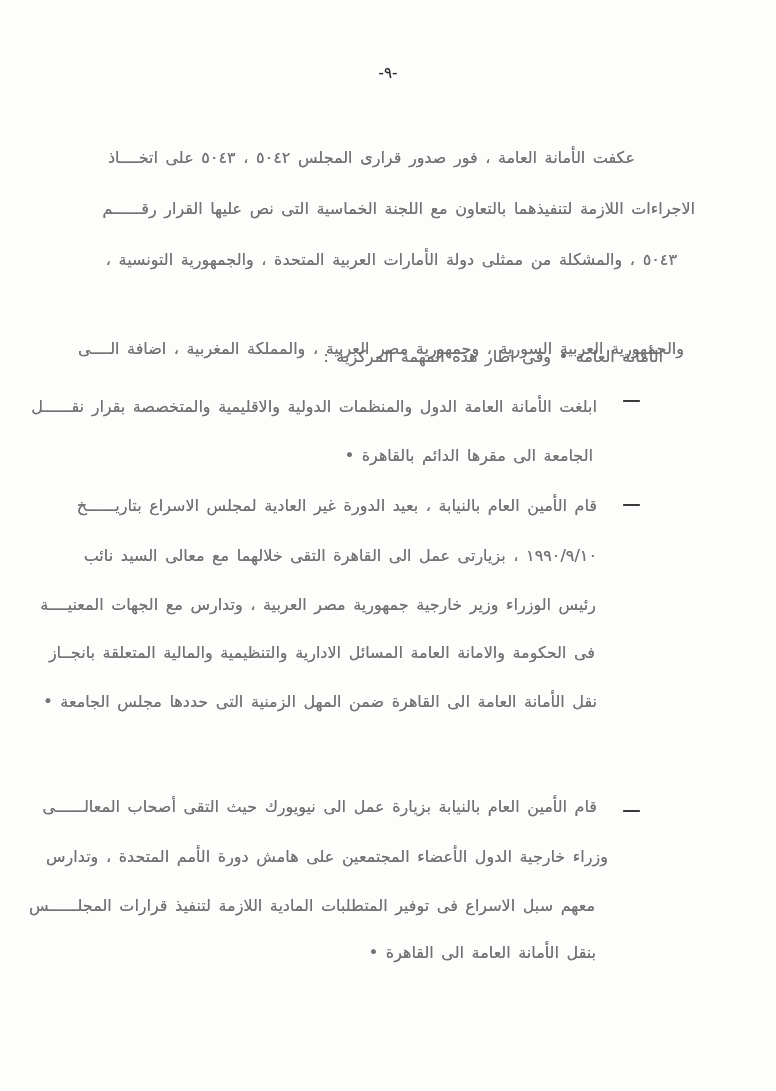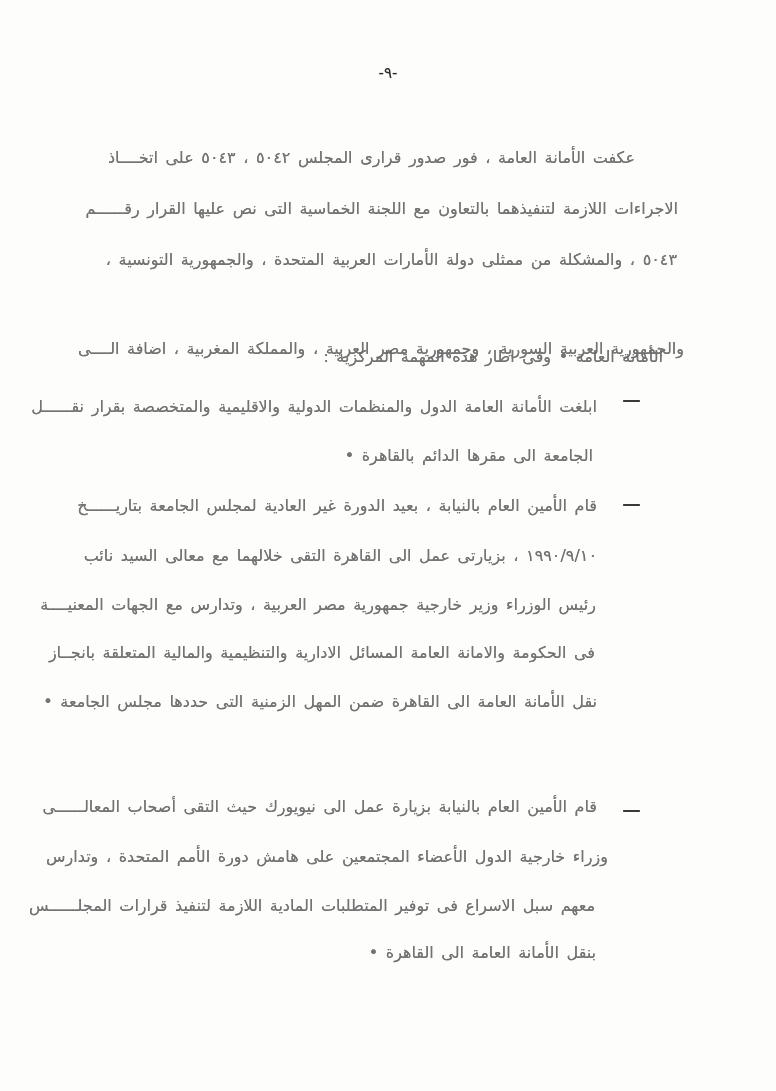--- a/index.html
+++ b/index.html
@@ -35,21 +35,21 @@
   }
   .dash{
     position:absolute;
     width:17px;height:2.2px;
     background:#3a3a3a;
     border-radius:1px;
     box-shadow:0 0 0.6px rgba(40,40,40,0.6);
   }
   
   .p-l0{top:146px;right:141px;}
-  .p-l1{top:197px;right:98px;}
+  .p-l1{top:197px;right:81px;}
   .p-l2{top:248px;right:99px;text-align:right;}
   .p-l3{top:297px;right:92px;margin-top:40px;}
   .p-l4{top:345px;right:113px;}
   
   .d0{top:400px;right:136px;}
   .b0-l0{top:395px;right:179px;}
   .b0-l1{top:444px;right:183px;}
   
   .d1{top:504px;right:136px;}
   .b1-l0{top:494px;right:179px;}
@@ -75,21 +75,21 @@
   <div class="line p-l1">الاجراءات اللازمة لتنفيذهما بالتعاون مع اللجنة الخماسية التى نص عليها القرار رقــــــم</div>
   <div class="line p-l2">٥٠٤٣ ، والمشكلة من ممثلى دولة الأمارات العربية المتحدة ، والجمهورية التونسية ،</div>
   <div class="line p-l3">والجمهورية العربية السورية ، وجمهورية مصر العربية ، والمملكة المغربية ، اضافة الــــى</div>
   <div class="line p-l4">الأمانة العامة • وفى اطار هذه المهمة المركزية :</div>
 
   <div class="dash d0"></div>
   <div class="line b0-l1">الجامعة الى مقرها الدائم بالقاهرة •</div>
   <div class="line b0-l0">ابلغت الأمانة العامة الدول والمنظمات الدولية والاقليمية والمتخصصة بقرار نقــــــل</div>
 
   <div class="dash d1"></div>
-  <div class="line b1-l0">قام الأمين العام بالنيابة ، بعيد الدورة غير العادية لمجلس الجامعة بتاريــــــخ</div>
+  <div class="line b1-l0">قام الأمين العام بالنيابة ، بعيد الدورة غير العادية لمجلس الاسراع بتاريــــــخ</div>
   <div class="line b1-l1">١٩٩٠/٩/١٠ ، بزيارتى عمل الى القاهرة التقى خلالهما مع معالى السيد نائب</div>
   <div class="line b1-l2">رئيس الوزراء وزير خارجية جمهورية مصر العربية ، وتدارس مع الجهات المعنيــــة</div>
   <div class="line b1-l3">فى الحكومة والامانة العامة المسائل الادارية والتنظيمية والمالية المتعلقة بانجــاز</div>
   <div class="line b1-l4">نقل الأمانة العامة الى القاهرة ضمن المهل الزمنية التى حددها مجلس الجامعة •</div>
 
   <div class="dash d2"></div>
   <div class="line b2-l0">قام الأمين العام بالنيابة بزيارة عمل الى نيويورك حيث التقى أصحاب المعالــــــى</div>
   <div class="line b2-l1">وزراء خارجية الدول الأعضاء المجتمعين على هامش دورة الأمم المتحدة ، وتدارس</div>
   <div class="line b2-l2">معهم سبل الاسراع فى توفير المتطلبات المادية اللازمة لتنفيذ قرارات المجلــــــس</div>
   <div class="line b2-l3">بنقل الأمانة العامة الى القاهرة •</div>

